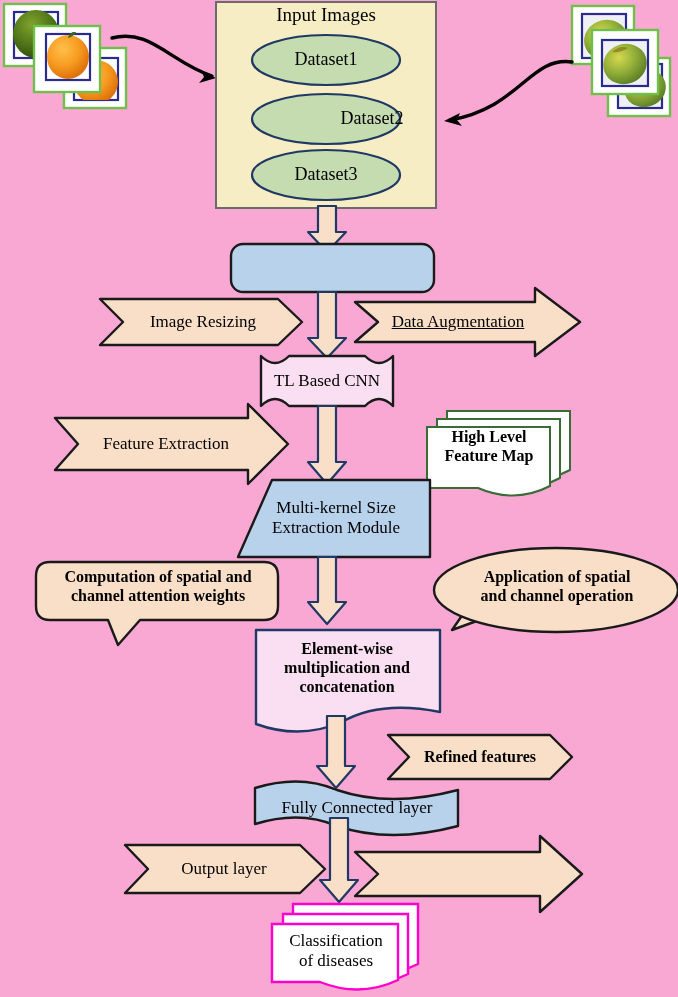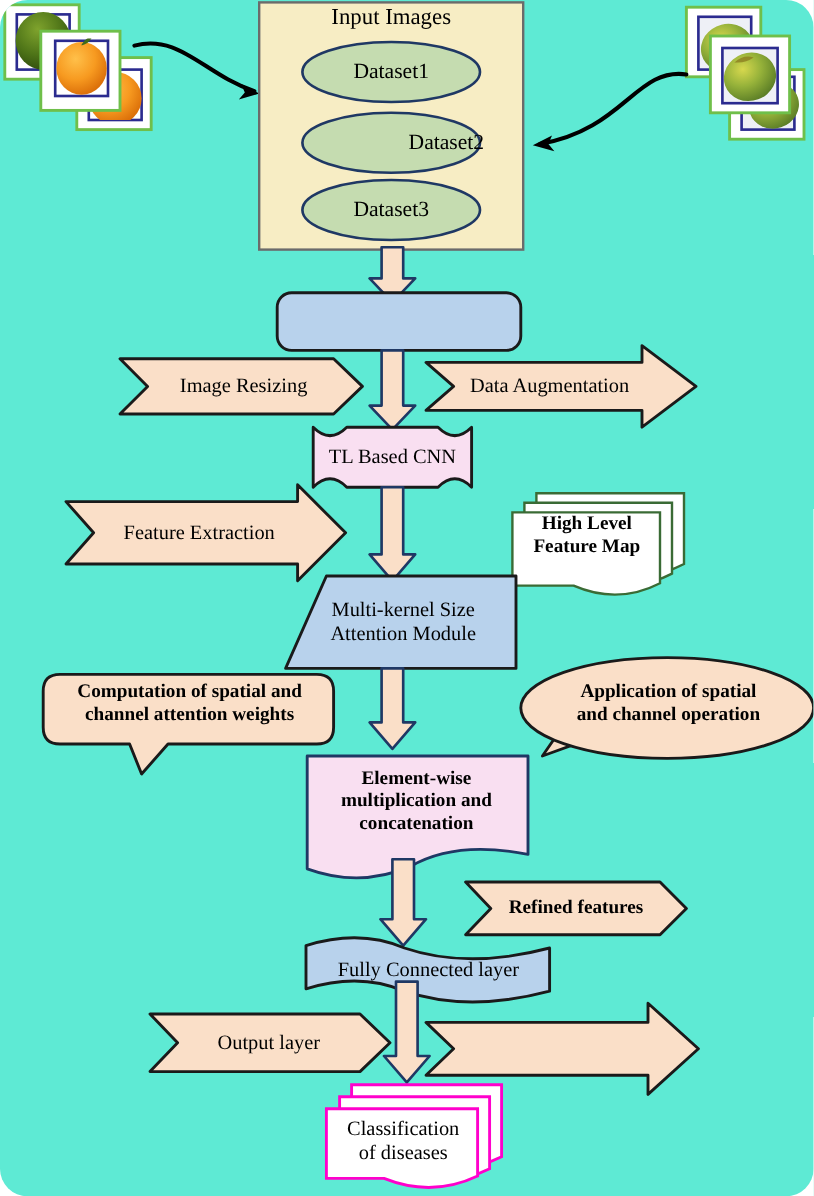--- a/index.html
+++ b/index.html
@@ -5,22 +5,21 @@
   html,body{margin:0;padding:0;background:#ffffff;}
   body{
     font-family:"Liberation Serif","DejaVu Serif",serif;
     color:#000000;
   }
   #stage{
     position:relative;
     width:678px;
     height:997px;
     overflow:hidden;
-    background:#5eead4;
-    border-radius:23px;
+    background:#f9a8d4;
   }
   #svgroot{
     position:absolute;
     left:0; top:0;
     width:678px;
     height:997px;
   }
   .lbl{
     position:absolute;
     text-align:center;
@@ -245,31 +244,31 @@
 
 <div class="lbl s19" style="left:216px;top:4px;width:220px;">Input Images</div>
 
 <div class="lbl s18" style="left:252px;top:49px;width:148px;">Dataset1</div>
 <div class="lbl s18" style="left:252px;top:108px;width:148px;margin-left:46px;">Dataset2</div>
 <div class="lbl s18" style="left:252px;top:164px;width:148px;">Dataset3</div>
 
 
 <div class="lbl s17" style="left:123px;top:312px;width:160px;">Image Resizing</div>
 
-<div class="lbl s17" style="left:378px;top:312px;width:160px;">Data Augmentation</div>
+<div class="lbl s17" style="left:378px;top:312px;width:160px;text-decoration:underline;">Data Augmentation</div>
 
 <div class="lbl s17" style="left:261px;top:371px;width:132px;">TL Based CNN</div>
 
 <div class="lbl s17" style="left:80px;top:434px;width:172px;">Feature Extraction</div>
 
 <div class="lbl s16" style="left:431px;top:428px;width:116px;">High Level
 Feature Map</div>
 
 <div class="lbl s17" style="left:248px;top:498px;width:176px;">Multi-kernel Size
-Attention Module</div>
+Extraction Module</div>
 
 <div class="lbl s16" style="left:46px;top:568px;width:224px;">Computation of spatial and
 channel attention weights</div>
 
 <div class="lbl s16" style="left:450px;top:568px;width:214px;">Application of spatial
 and channel operation</div>
 
 <div class="lbl s16" style="left:258px;top:640px;width:178px;">Element-wise
 multiplication and
 concatenation</div>

